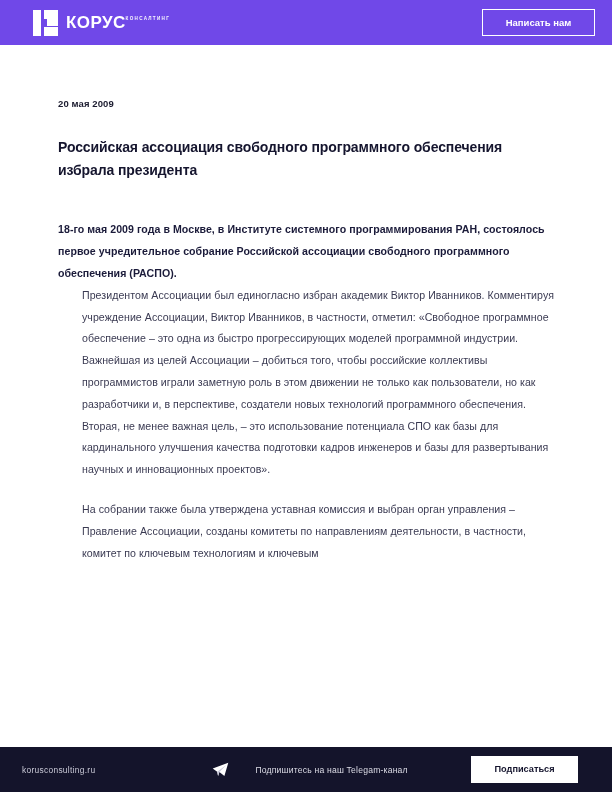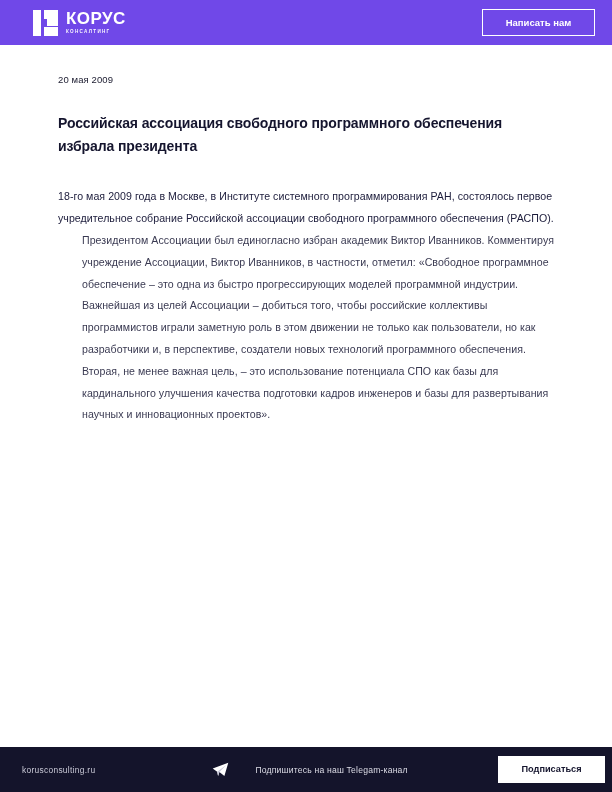--- a/index.html
+++ b/index.html
@@ -52,21 +52,21 @@
     position: absolute;
     background: #ffffff;
   }
   .brand-mark .bar-left  { left: 0;  top: 0;   width: 8px;  height: 26px; }
   .brand-mark .bar-rt    { left: 11px; top: 0;  width: 14px; height: 9px; }
   .brand-mark .bar-rm    { left: 14px; top: 9.5px; width: 11px; height: 7px; }
   .brand-mark .bar-rb    { left: 11px; top: 17px; width: 14px; height: 9px; }
 
   .brand-text {
     display: flex;
-    flex-direction: column;
+    flex-direction: row;
     justify-content: center;
     line-height: 1;
   }
   .brand-title {
     color: #ffffff;
     font-size: 17px;
     font-weight: bold;
     letter-spacing: 0.4px;
   }
   .brand-sub {
@@ -95,40 +95,41 @@
   
   .main {
     flex: 1 1 auto;
     padding: 0 58px 0 58px;
     overflow: hidden;
   }
 
   .article-date {
     font-size: 9.5px;
     color: #1a1a2e;
-    margin-top: 29px;
+    margin-top: 53px;
     letter-spacing: 0.1px;
+    font-weight: bold;
   }
 
   .article-title {
     font-size: 14px;
     font-weight: bold;
     color: #15152e;
     line-height: 1.62;
     letter-spacing: -0.1px;
     margin-top: 27px;
     max-width: 470px;
   }
 
   .article-lead {
     font-size: 10.6px;
-    font-weight: normal;
+    font-weight: bold;
     color: #1b1b3a;
     line-height: 2.06;
-    margin-top: 29px;
+    margin-top: 38px;
     letter-spacing: 0.05px;
   }
 
   .article-body {
     font-size: 10.6px;
     font-weight: normal;
     color: #3a3a52;
     line-height: 2.06;
     letter-spacing: 0.05px;
     margin-left: 24px;
@@ -138,21 +139,21 @@
     margin-top: 18px;
   }
 
   
   .footer {
     flex: 0 0 45px;
     height: 45px;
     background: #14142b;
     display: flex;
     align-items: center;
-    padding: 0 7px 0 22px;
+    padding: 0 34px 0 22px;
   }
 
   .footer-site {
     color: #c9c9d6;
     font-size: 8.4px;
     letter-spacing: 0.3px;
     flex: 0 0 auto;
   }
 
   .footer-tg {
@@ -218,20 +219,21 @@
   <div class="main">
 
     <div class="article-date">20 мая 2009</div>
 
     <h1 class="article-title">Российская ассоциация свободного программного обеспечения избрала президента</h1>
 
     <p class="article-lead">18-го мая 2009 года в Москве, в Институте системного программирования РАН, состоялось первое учредительное собрание Российской ассоциации свободного программного обеспечения (РАСПО).</p>
 
     <p class="article-body">Президентом Ассоциации был единогласно избран академик Виктор Иванников.  Комментируя учреждение Ассоциации, Виктор Иванников, в частности, отметил: «Свободное программное обеспечение – это одна из быстро прогрессирующих моделей программной индустрии. Важнейшая из целей Ассоциации – добиться того, чтобы российские коллективы программистов играли заметную роль в этом движении не только как пользователи, но как разработчики и, в перспективе, создатели новых технологий программного обеспечения. Вторая, не менее важная цель, – это использование потенциала СПО как базы для кардинального улучшения качества подготовки кадров инженеров и базы для развертывания научных и инновационных проектов».</p>
 
+    <p class="article-body spaced">На собрании также была утверждена уставная комиссия и выбран орган управления – Правление Ассоциации, созданы комитеты по направлениям деятельности, в частности, комитет по ключевым технологиям и ключевым</p>
   </div>
 
   <div class="footer">
 
     <span class="footer-site">korusconsulting.ru</span>
 
     <div class="footer-tg">
       <svg class="tg-icon" viewBox="0 0 24 21" aria-hidden="true">
         <path d="M1 9.2 L23 1 L17.5 19.5 L10.4 14.2 L8.6 19.8 L7.3 13.6 Z" fill="#ffffff"></path>
         <path d="M8.6 19.8 L10.4 14.2 L20.2 4.2 L7.3 13.6 Z" fill="#c8c8d8"></path>

